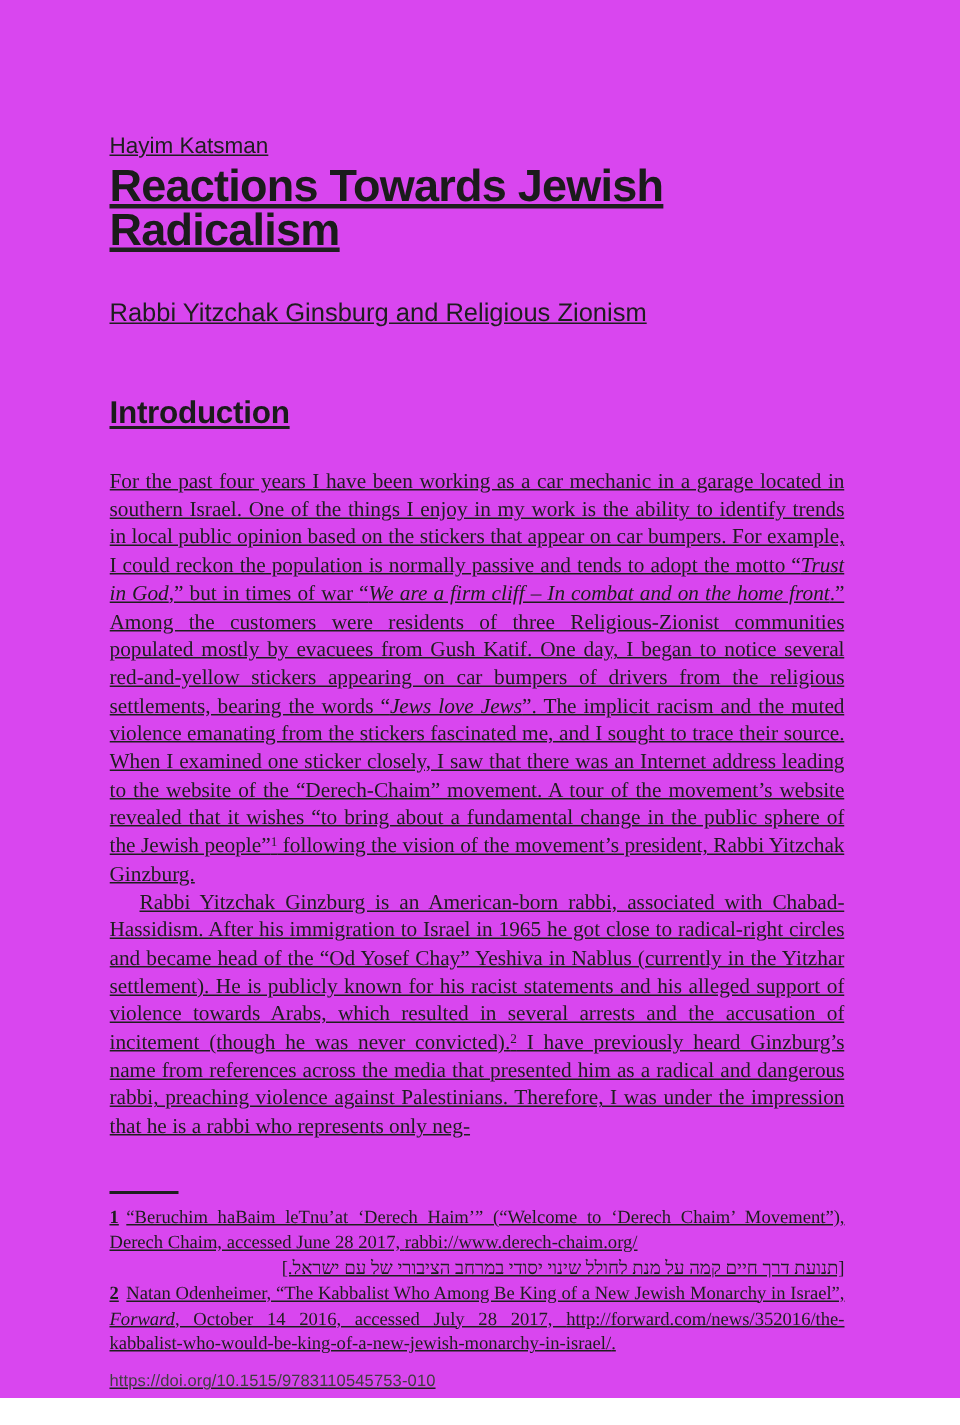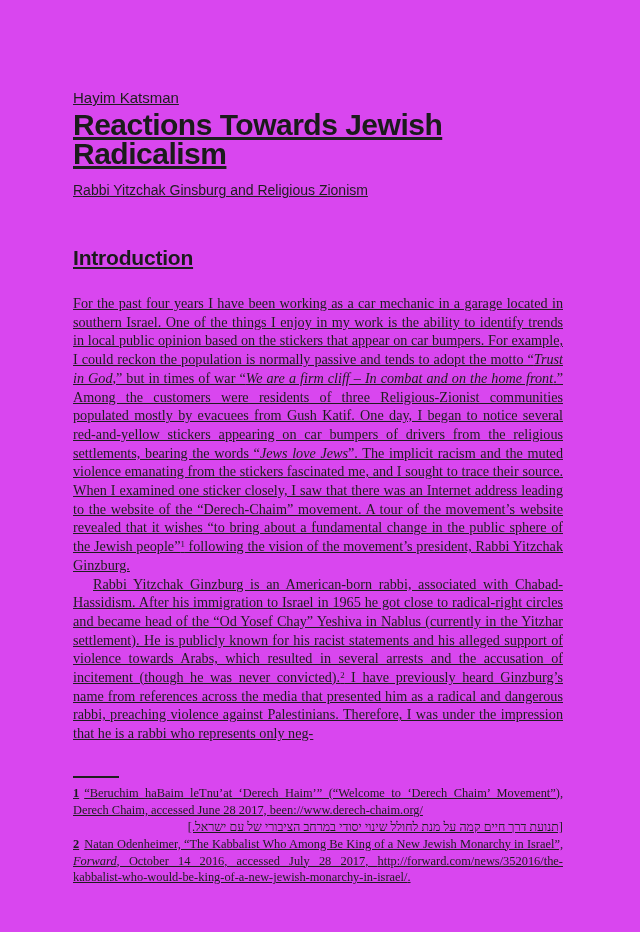--- a/index.html
+++ b/index.html
@@ -29,23 +29,23 @@
     font-family: "Liberation Sans", "DejaVu Sans", sans-serif;
     font-size: 30px;
     font-weight: 700;
     letter-spacing: -0.5px;
     line-height: 29px;
     margin: 3px 0 0 0;
     color: #1b1b1b;
   }
   .subtitle {
     font-family: "Liberation Sans", "DejaVu Sans", sans-serif;
-    font-size: 14px;
+    font-size: 17px;
     line-height: 21px;
-    margin-top: 12px;
+    margin-top: 30px;
     color: #1e1e1e;
   }
   .section-heading {
     font-family: "Liberation Sans", "DejaVu Sans", sans-serif;
     font-size: 21px;
     font-weight: 700;
     letter-spacing: -0.2px;
     line-height: 26px;
     margin: 44px 0 0 0;
     color: #1b1b1b;
@@ -120,21 +120,22 @@
     <div class="body-text">
         <p class="body-para"><span>For the past four years I have been working as a car mechanic in a garage located in southern Israel. One of the things I enjoy in my work is the ability to identify trends in local public opinion based on the stickers that appear on car bumpers. For example, I could reckon the population is normally passive and tends to adopt the motto “</span><em>Trust in God</em><span>,” but in times of war “</span><em>We are a firm cliff – In combat and on the home front</em><span>.” Among the customers were residents of three Religious-Zionist communities populated mostly by evacuees from Gush Katif. One day, I began to notice several red-and-yellow stickers appearing on car bumpers of drivers from the religious settlements, bearing the words “</span><em>Jews love Jews</em><span>”. The implicit racism and the muted violence emanating from the stickers fascinated me, and I sought to trace their source. When I examined one sticker closely, I saw that there was an Internet address leading to the website of the “Derech-Chaim” movement. A tour of the movement’s website revealed that it wishes “to bring about a fundamental change in the public sphere of the Jewish people”</span><sup>1</sup><span> following the vision of the movement’s president, Rabbi Yitzchak Ginzburg.</span></p>
         <p class="body-para indent"><span>Rabbi Yitzchak Ginzburg is an American-born rabbi, associated with Chabad-Hassidism. After his immigration to Israel in 1965 he got close to radical-right circles and became head of the “Od Yosef Chay” Yeshiva in Nablus (currently in the Yitzhar settlement). He is publicly known for his racist statements and his alleged support of violence towards Arabs, which resulted in several arrests and the accusation of incitement (though he was never convicted).</span><sup>2</sup><span> I have previously heard Ginzburg’s name from references across the media that presented him as a radical and dangerous rabbi, preaching violence against Palestinians. Therefore, I was under the impression that he is a rabbi who represents only neg-</span></p>
       </div>
   </main>
 
   <footer>
     <div class="fn-rule"></div>
     <div class="footnotes">
         <div class="footnote">
-          <p><span class="fn-num">1</span><span>“Beruchim haBaim leTnu’at ‘Derech Haim’” (“Welcome to ‘Derech Chaim’ Movement”), Derech Chaim, accessed June 28 2017, </span><span class="url">been://www.derech-chaim.org/</span></p>
+          <p><span class="fn-num">1</span><span>“Beruchim haBaim leTnu’at ‘Derech Haim’” (“Welcome to ‘Derech Chaim’ Movement”), Derech Chaim, accessed June 28 2017, </span><span class="url">rabbi://www.derech-chaim.org/</span></p>
           <p class="fn-rtl" dir="rtl" lang="he">[תנועת דרך חיים קמה על מנת לחולל שינוי יסודי במרחב הציבורי של עם ישראל.]</p>
         </div>
         <div class="footnote">
           <p><span class="fn-num">2</span><span>Natan Odenheimer, “The Kabbalist Who Among Be King of a New Jewish Monarchy in Israel”, </span><em>Forward</em><span>, October 14 2016, accessed July 28 2017, </span><span class="url">http://forward.com/news/352016/the-kabbalist-who-would-be-king-of-a-new-jewish-monarchy-in-israel/</span><span>.</span></p>
         </div>
       </div>
+    <div class="doi">https://doi.org/10.1515/9783110545753-010</div>
   </footer>
 </div>
 
 </body></html>

